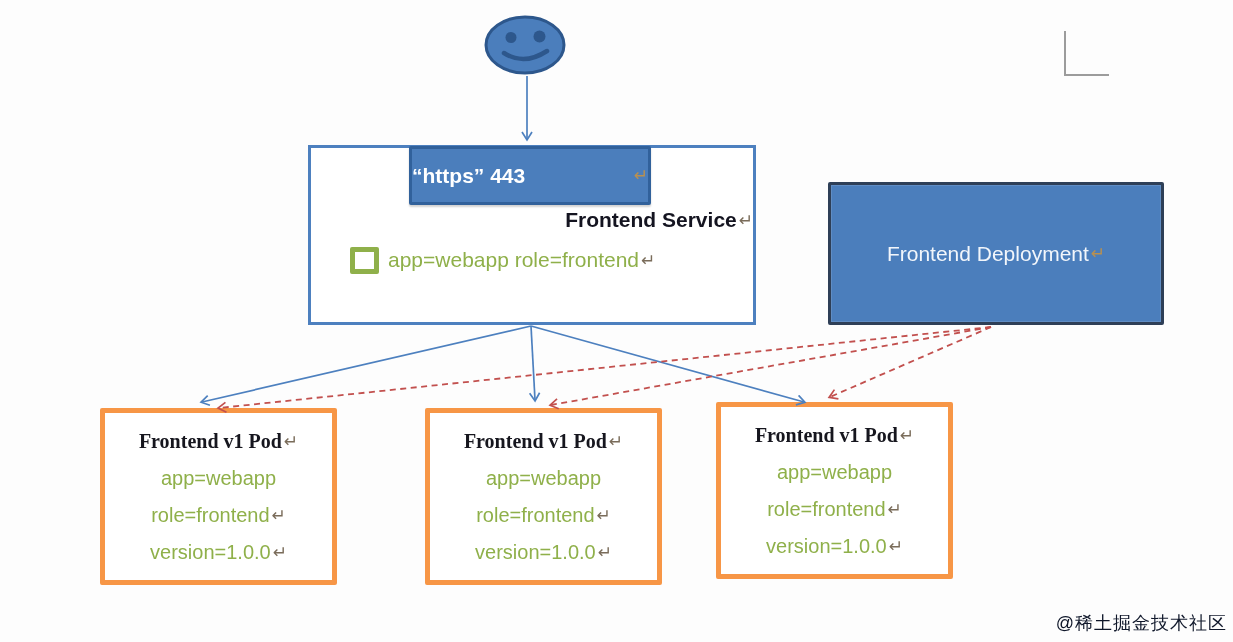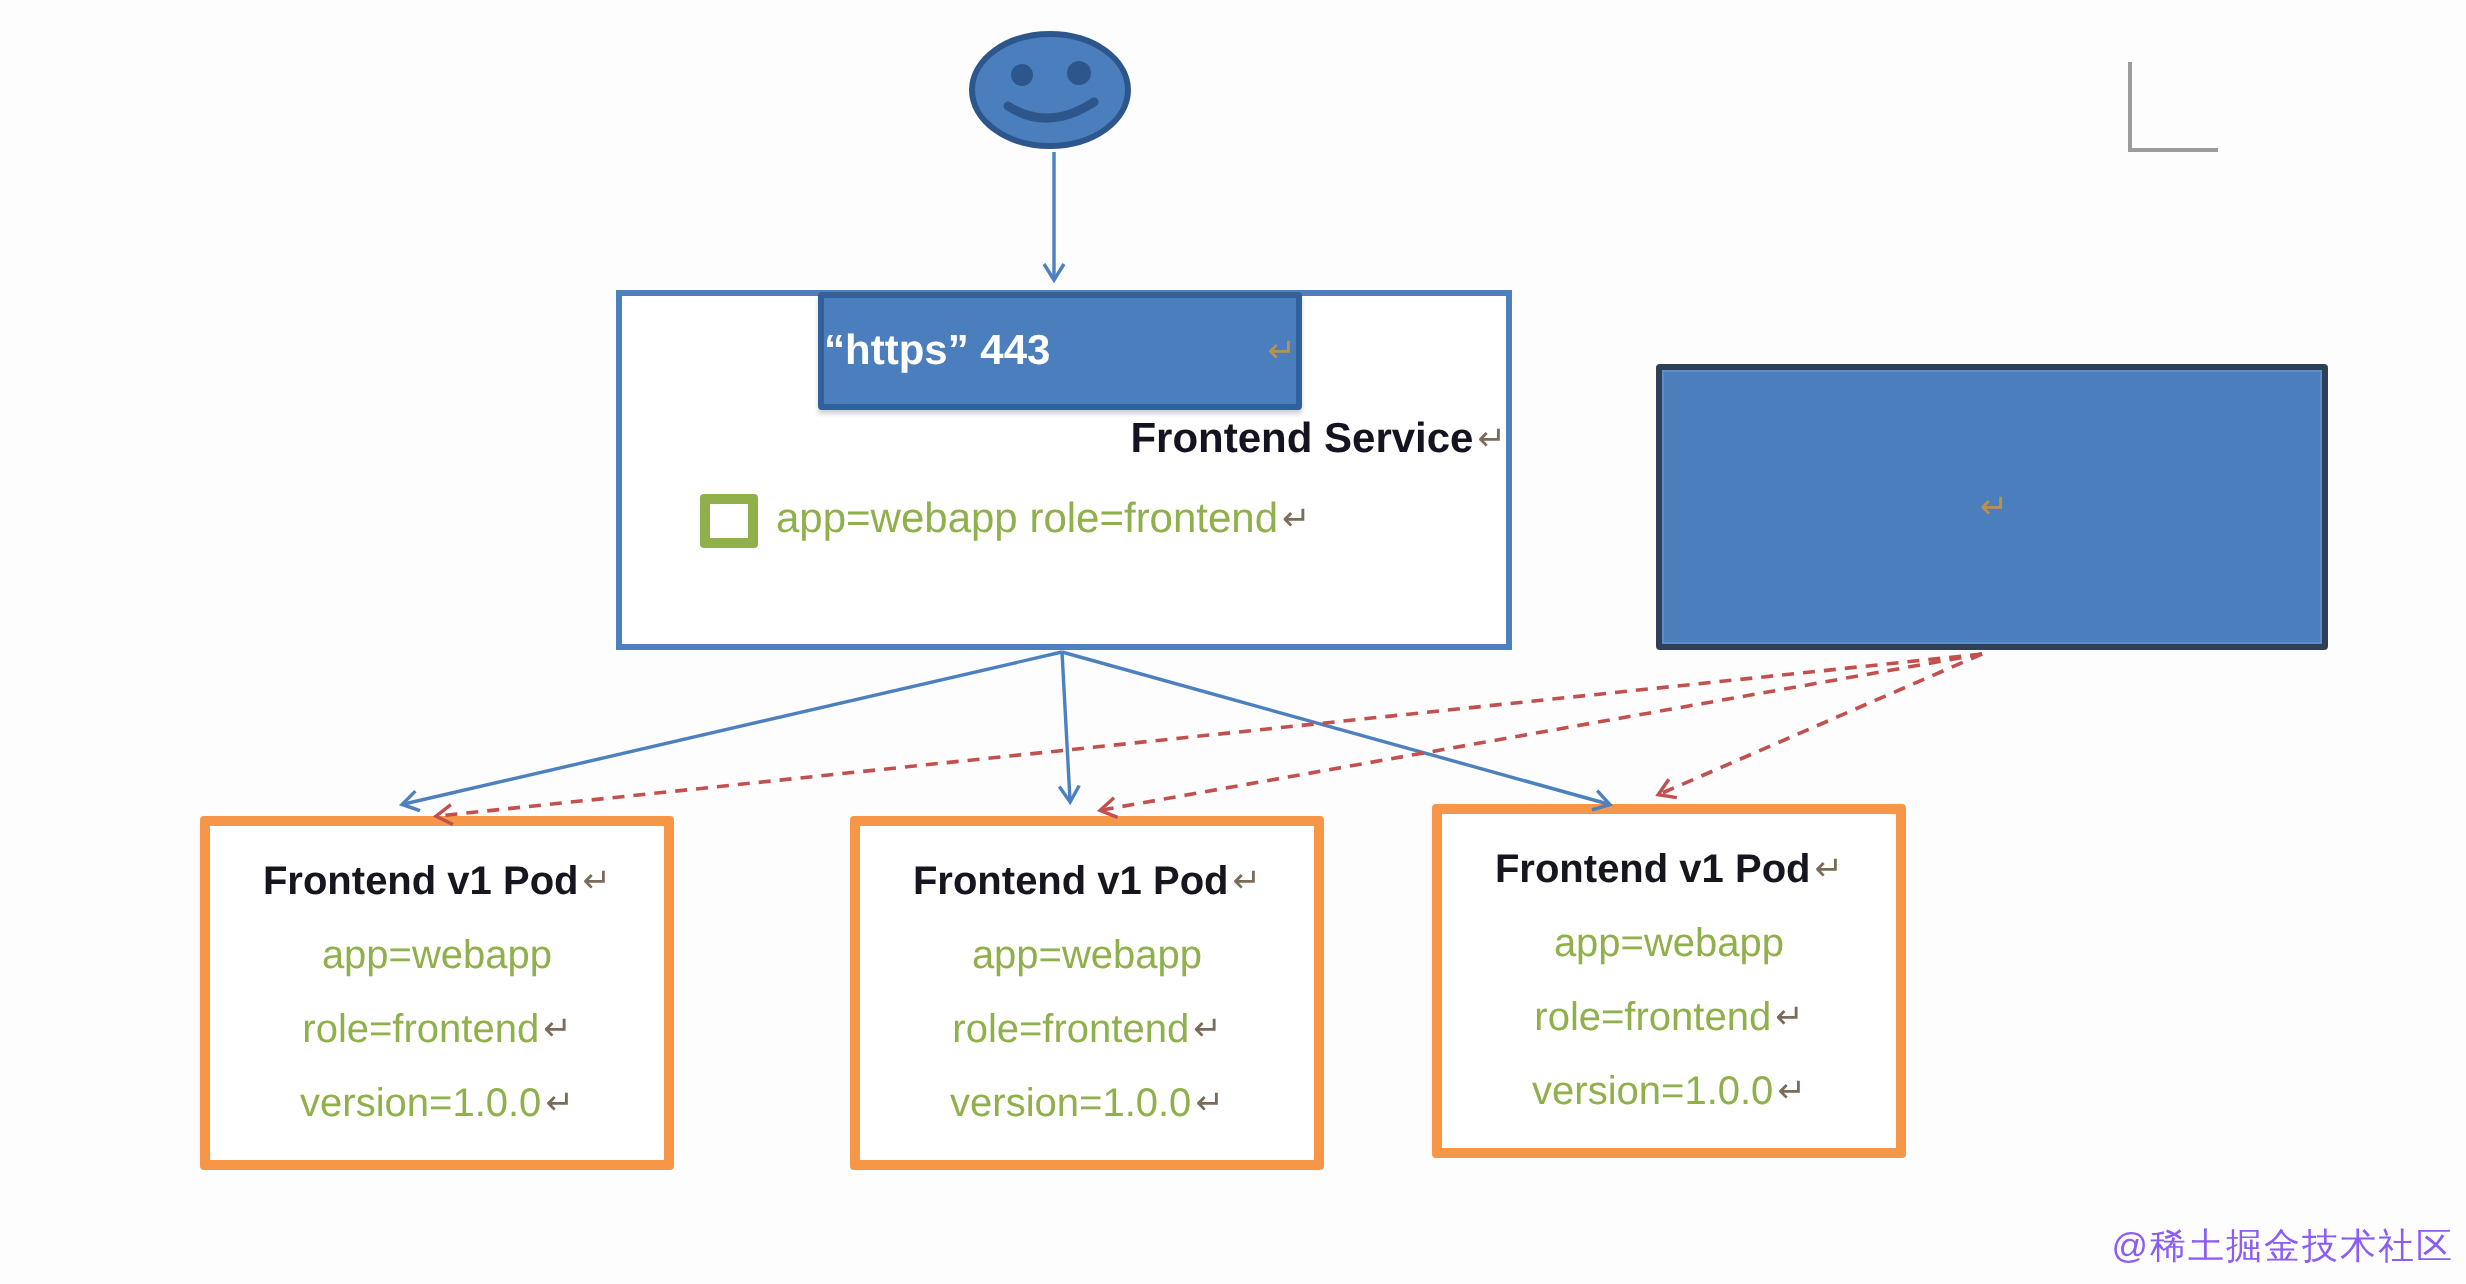--- a/index.html
+++ b/index.html
@@ -51,29 +51,29 @@
   }
   
   .pod{
     position:absolute;width:227px;height:167px;
     background:#ffffff;border:5px solid #f79646;border-radius:2px;
     text-align:center;z-index:2;
   }
   .pod-1{left:100px;top:408px;}
   .pod-2{left:425px;top:408px;}
   .pod-3{left:716px;top:402px;}
-  .pod-title{margin-top:17px;font-size:20px;font-weight:600;color:#16161e;}
+  .pod-title{margin-top:17px;font-size:20px;font-weight:600;color:#16161e;font-family:Liberation Serif, serif;}
   .pod-label{margin-top:14px;font-size:20px;color:#8fb04a;font-weight:500;}
   
   .mark{color:#7a6c5a;font-size:17px;font-weight:400;margin-left:2px;vertical-align:1px;}
   .mark-on-blue{color:#bd925f;color:#b9904f;}
   
   .watermark{
     position:absolute;right:6px;bottom:7px;
-    color:#8b5cf6;font-size:18px;letter-spacing:1px;z-index:4;margin-top:23px;
+    color:#0f172a;font-size:18px;letter-spacing:1px;z-index:4;margin-top:23px;
   }
 </style>
 </head>
 <body>
 
 <div class="canvas">
 
   <svg class="overlay" viewBox="0 0 1233 642" xmlns="http://www.w3.org/2000/svg">
     <defs>
       <marker id="arrowBlue" markerWidth="14" markerHeight="14" refX="8" refY="6" orient="auto" markerUnits="userSpaceOnUse">
@@ -113,20 +113,21 @@
       <span>Frontend Service</span><span class="mark">↵</span>
     </div>
     <div class="selector-row">
       <span class="selector-icon"></span>
       <span>app=webapp role=frontend</span>
         <span class="mark">↵</span>
     </div>
   </div>
 
   <div class="deployment-box">
+    <span>Frontend Deployment</span>
       <span class="mark mark-on-blue">↵</span>
   </div>
 
   <div class="pod pod-1">
     <div class="pod-title">
       <span>Frontend v1 Pod</span><span class="mark">↵</span>
     </div>
     <div class="pod-label">
       <span>app=webapp</span>
     </div>

